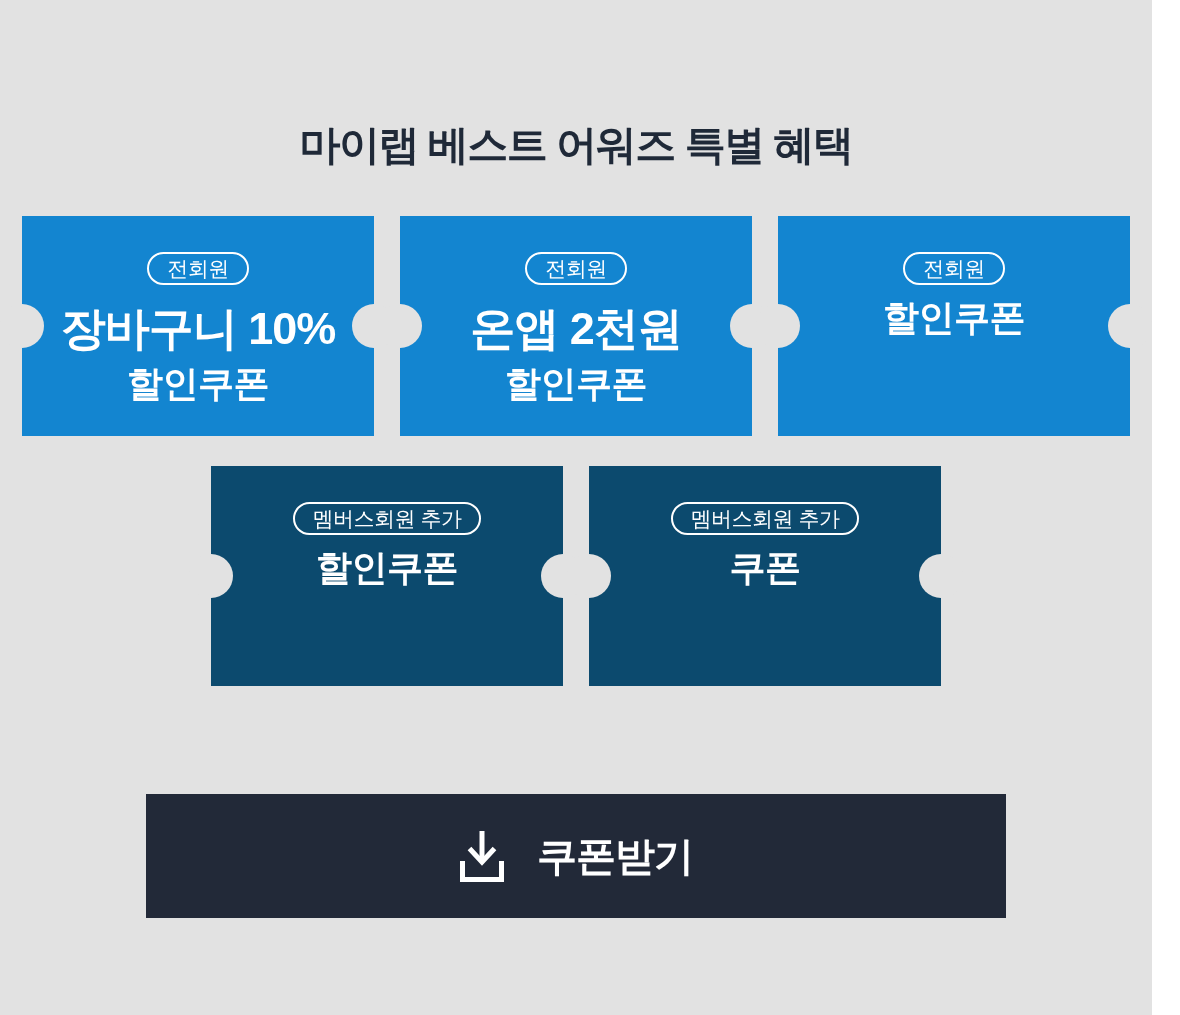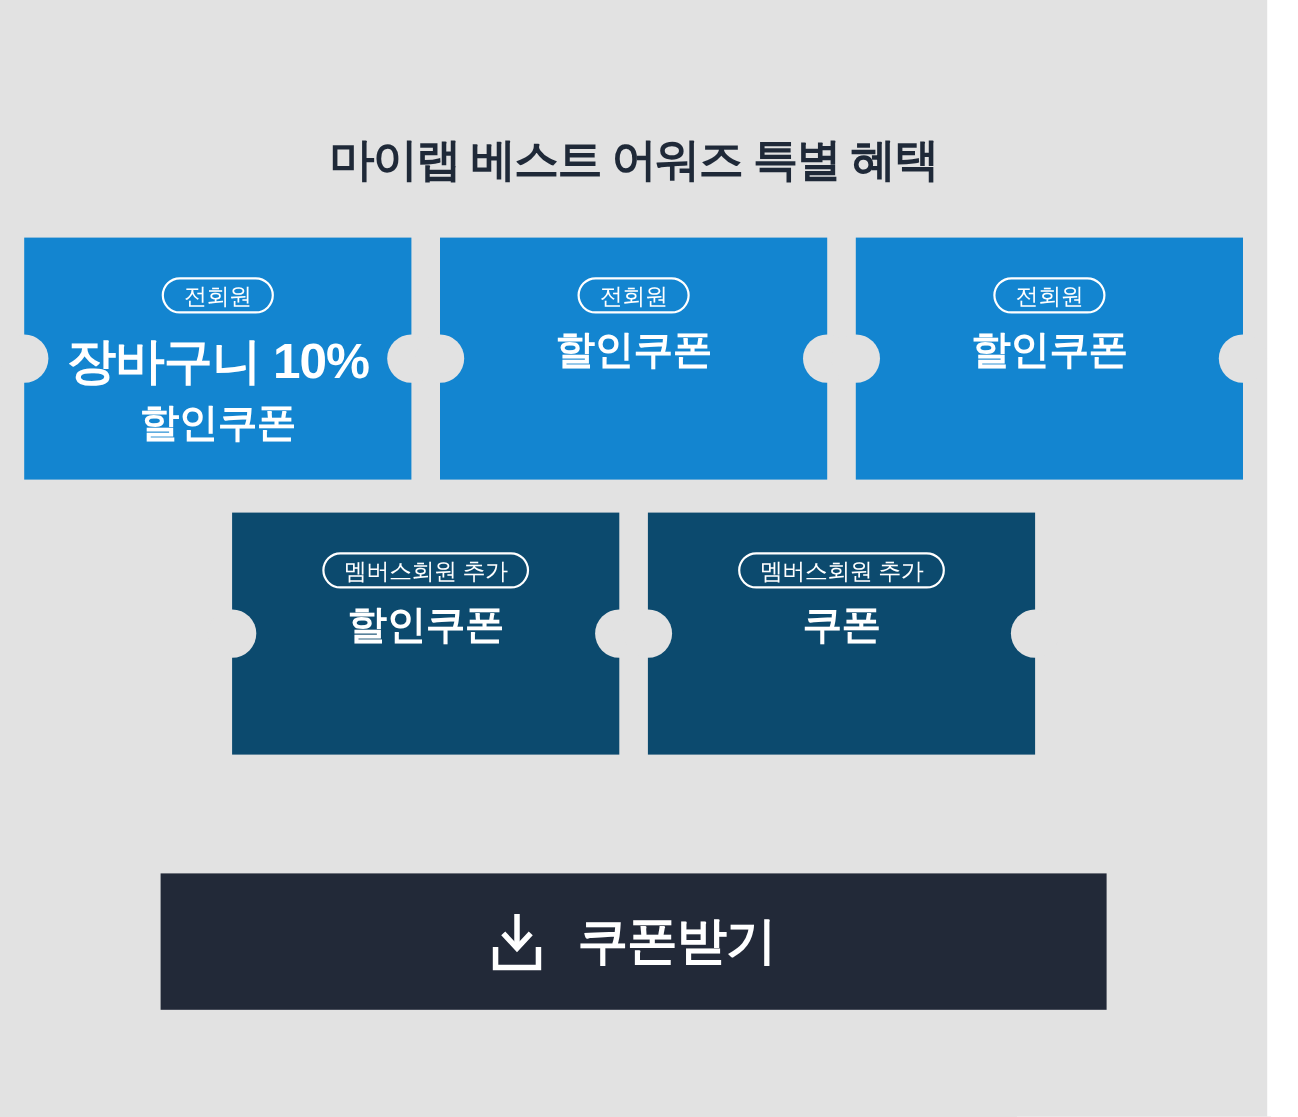--- a/index.html
+++ b/index.html
@@ -88,21 +88,21 @@
     justify-content: center;
     gap: 32px;
     margin: 108px auto 0 auto;
     width: 860px;
     height: 124px;
     background: #222938;
     color: #ffffff;
     border: none;
     cursor: pointer;
     font-family: inherit;
-    font-size: 46px;
+    font-size: 40px;
     font-weight: 700;
     letter-spacing: -1px;
   }
   .download-icon-svg { display: block; }
 </style>
 </head>
 <body>
 
 <div class="page">
 
@@ -115,20 +115,21 @@
       <span class="notch right"></span>
       <span class="badge">전회원</span>
       <div class="coupon-title">장바구니 10%</div>
       <div class="coupon-subtitle">할인쿠폰</div>
     </div>
 
     <div class="coupon blue">
       <span class="notch left"></span>
       <span class="notch right"></span>
       <span class="badge">전회원</span>
+      <div class="coupon-title">온앱 2천원</div>
       <div class="coupon-subtitle">할인쿠폰</div>
     </div>
 
     <div class="coupon blue">
       <span class="notch left"></span>
       <span class="notch right"></span>
       <span class="badge">전회원</span>
       <div class="coupon-subtitle">할인쿠폰</div>
     </div>
 

